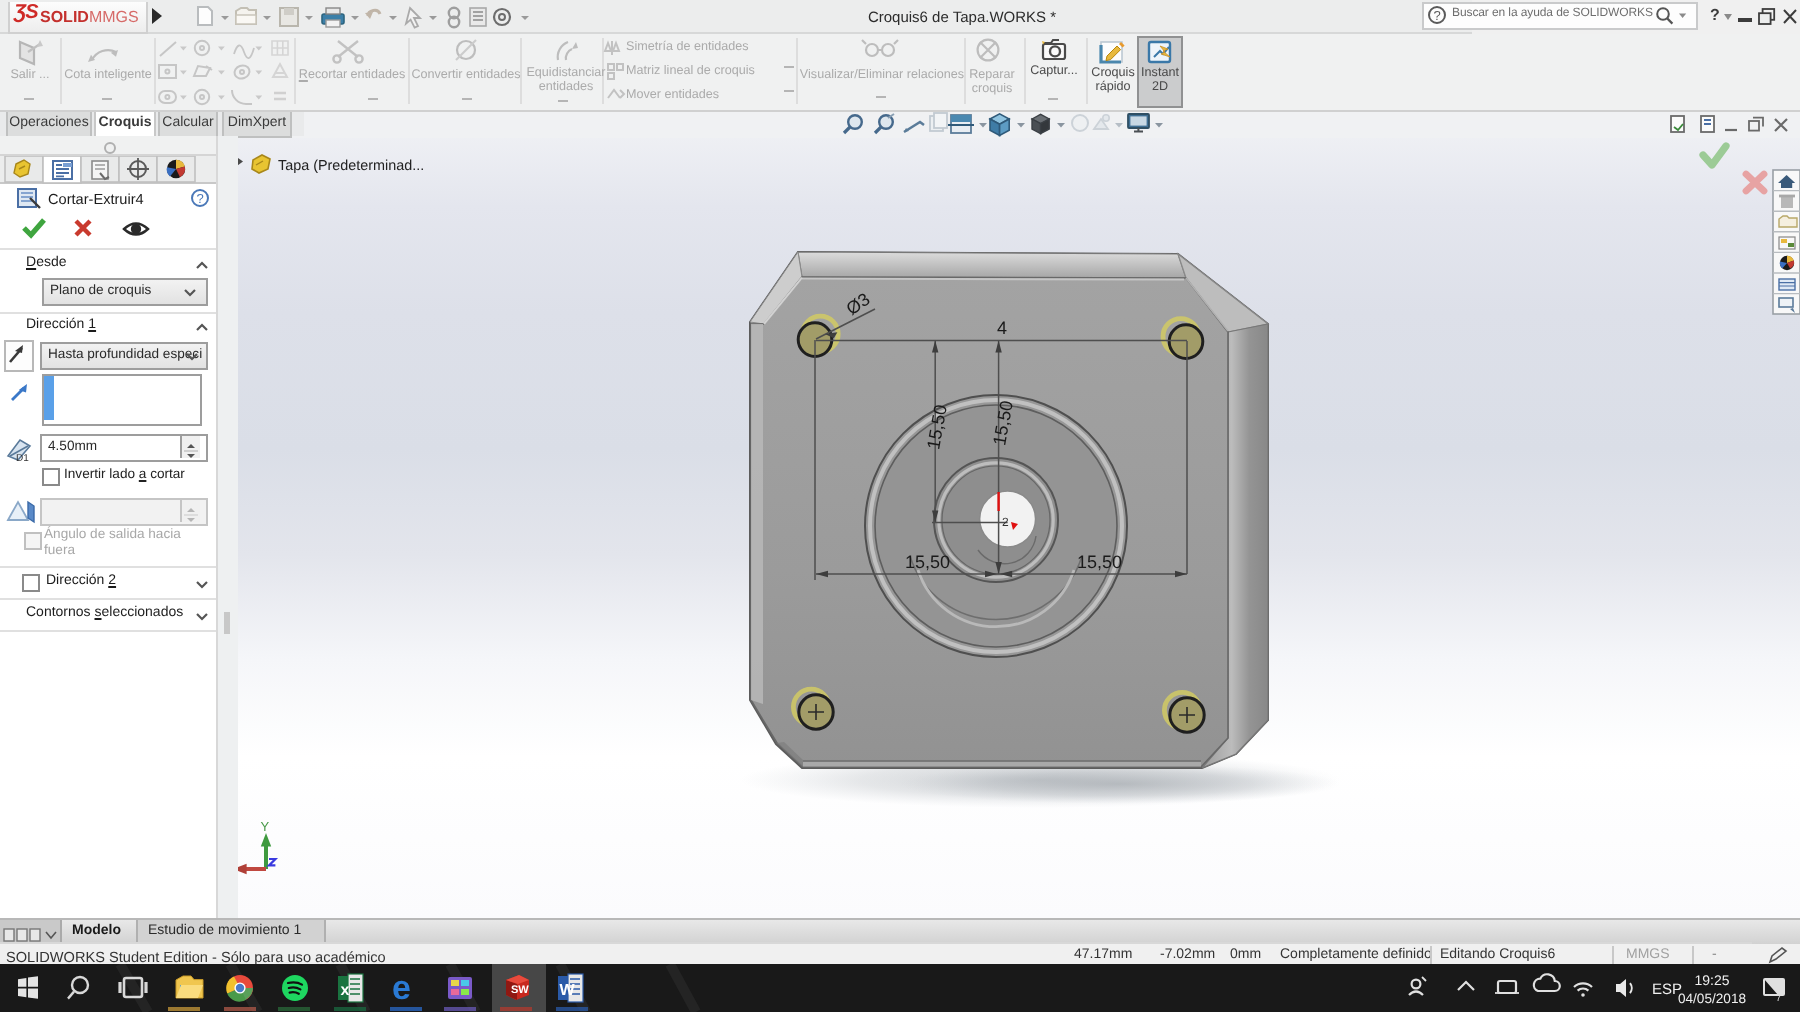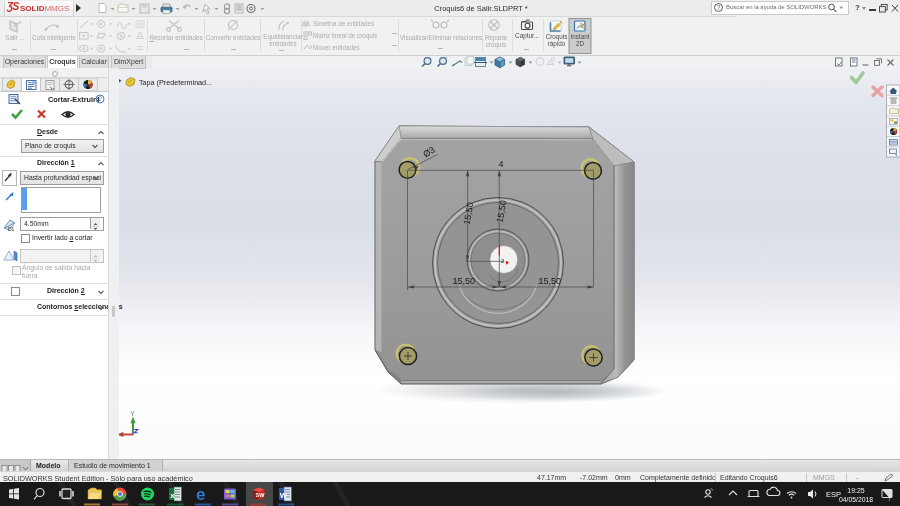--- a/index.html
+++ b/index.html
@@ -48,21 +48,21 @@
       <circle cx="133" cy="10" r="2.6" fill="none" stroke="#9e9e9e" stroke-width="1.2"></circle>
 
       <rect x="141" y="3" width="8" height="9" fill="#e9e9e9" stroke="#a8a8a8" stroke-width="0.8"></rect>
       <path d="M142.5 5h5M142.5 7h5M142.5 9h5" stroke="#8a8a8a" stroke-width="0.8"></path>
 
       <circle cx="157" cy="7.5" r="4" fill="none" stroke="#6d6d6d" stroke-width="1.1"></circle>
       <circle cx="157" cy="7.5" r="1.5" fill="none" stroke="#6d6d6d" stroke-width="1"></circle>
       <path d="M166.5 7l2 2 2-2z" fill="#9a9a9a"></path>
     </svg>
 
-    <div class="abs txt" style="left:481px;top:3.5px;transform:translateX(-50%);font-size:7.5px;color:#2c2c2c;">Croquis6 de Salir.SLDPRT *</div>
+    <div class="abs txt" style="left:481px;top:3.5px;transform:translateX(-50%);font-size:7.5px;color:#2c2c2c;">Croquis6 de Tapa.WORKS *</div>
 
     <div class="abs" style="left:711px;top:1px;width:136px;height:12px;background:#fdfdfd;border:1px solid #c9cacb;"></div>
     <svg class="abs" style="left:713px;top:2px;" width="12" height="11" viewBox="0 0 12 11">
       <circle cx="5.5" cy="5.5" r="4" fill="none" stroke="#5a5a5a" stroke-width="1"></circle>
       <text x="5.5" y="8" font-size="6.5" fill="#5a5a5a" text-anchor="middle" font-family="Liberation Sans">?</text>
     </svg>
     <div class="abs txt" style="left:726px;top:4px;font-size:6px;color:#6e6e6e;letter-spacing:-0.05px;">Buscar en la ayuda de SOLIDWORKS</div>
     <svg class="abs" style="left:827px;top:3px;" width="20" height="11" viewBox="0 0 20 11">
       <circle cx="4.5" cy="4" r="2.9" fill="none" stroke="#555" stroke-width="1"></circle>
       <path d="M6.6 6.2l2.6 2.6" stroke="#555" stroke-width="1.1"></path>
@@ -452,21 +452,21 @@
 
       <rect x="889.5" y="149" width="7" height="4.5" fill="#eef2f6" stroke="#5a7a9a" stroke-width="0.8"></rect>
       <path d="M895 154.5l2.5 2-1-2.5" fill="#5a7a9a"></path>
     </g>
 
     <path d="M113.5 84.5 l4 2.5 0 -5 z" fill="#8a9096"></path>
   </svg>
 
   <div class="abs" id="panel" style="left:0;top:68px;width:108px;height:391px;background:#ffffff;z-index:5;">
     <style>
-      .ph{position:absolute;font-size:7px;font-weight:bold;color:#1c1c1c;white-space:nowrap;margin-left:24px;}
+      .ph{position:absolute;font-size:7px;font-weight:normal;color:#1c1c1c;white-space:nowrap;}
       .chev{position:absolute;width:8px;height:8px;}
       .combo{position:absolute;height:12px;background:linear-gradient(#f2f2f2,#e2e2e2);border:1px solid #9d9d9d;
         font-size:6.8px;color:#2a2a2a;line-height:11px;padding-left:3px;white-space:nowrap;overflow:hidden;}
       .spin{position:absolute;width:9px;height:12px;background:#f0f0f0;border-left:1px solid #9d9d9d;}
       .sep{position:absolute;left:0;width:108px;height:1px;background:#e0e0e0;}
     </style>
 
     <div class="abs" style="left:0;top:0;width:108px;height:9px;background:#f0f1f1;border-bottom:1px solid #d5d5d5;"></div>
     <div class="abs" style="left:52px;top:3px;width:4px;height:4px;border:1px solid #b0b0b0;border-radius:50%;"></div>
 

